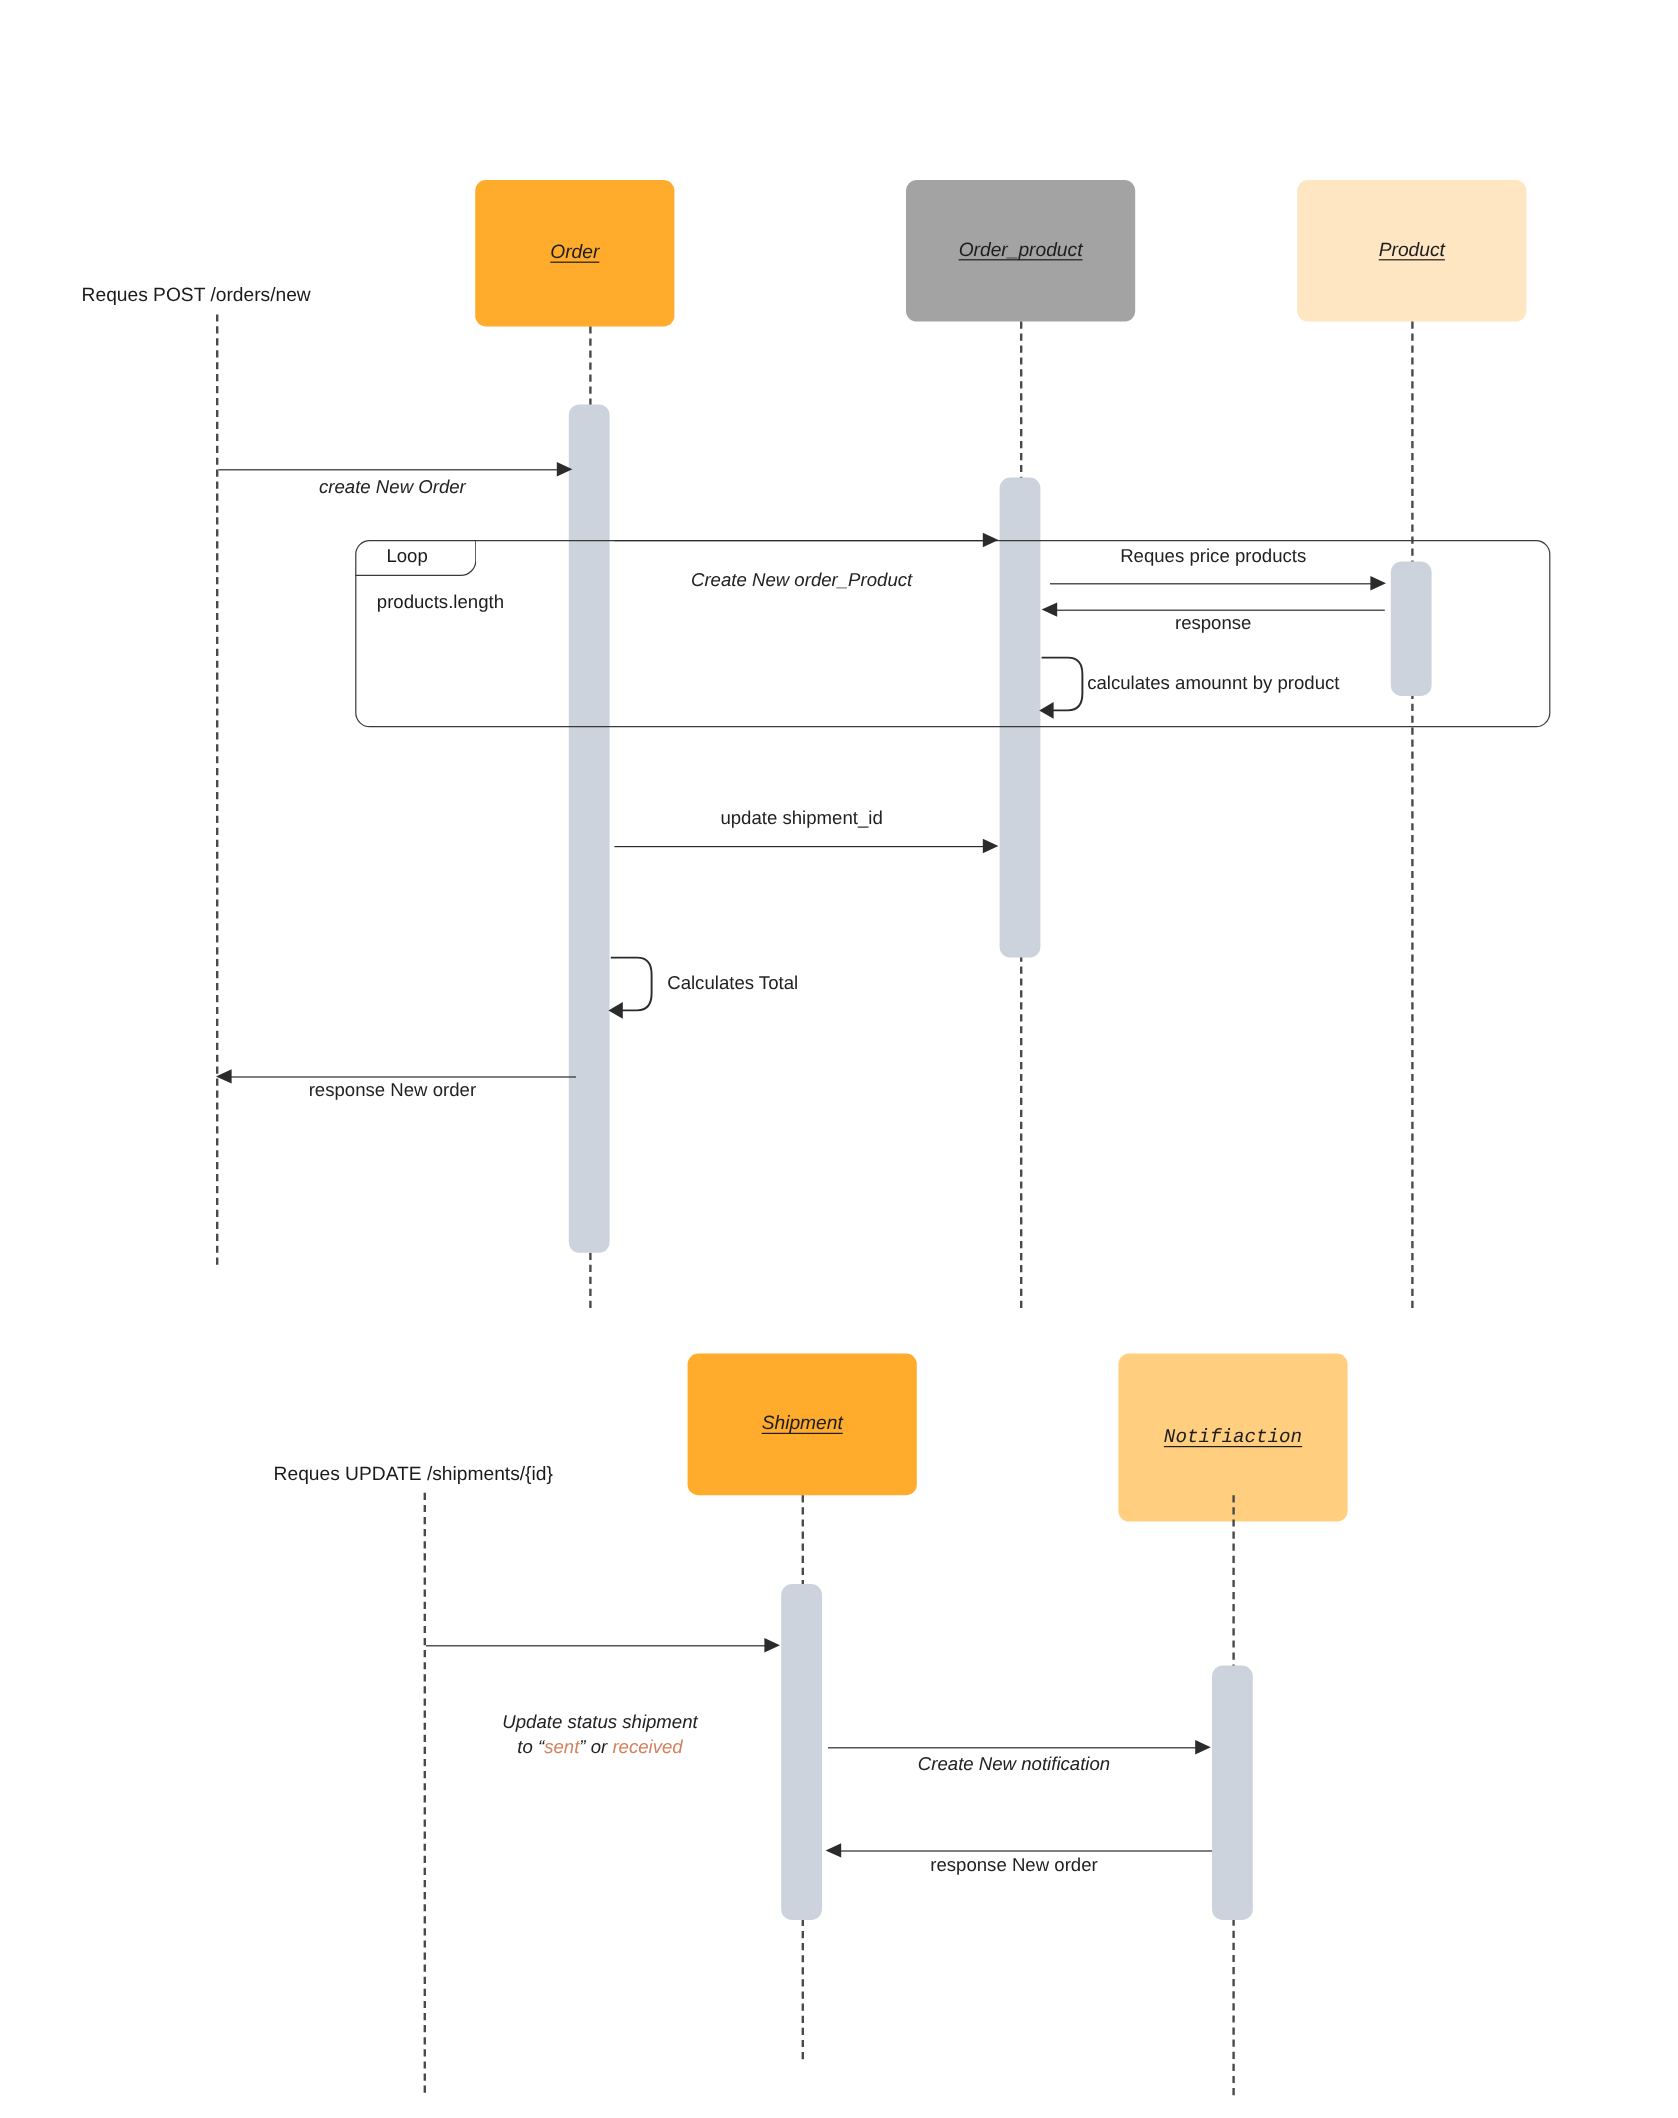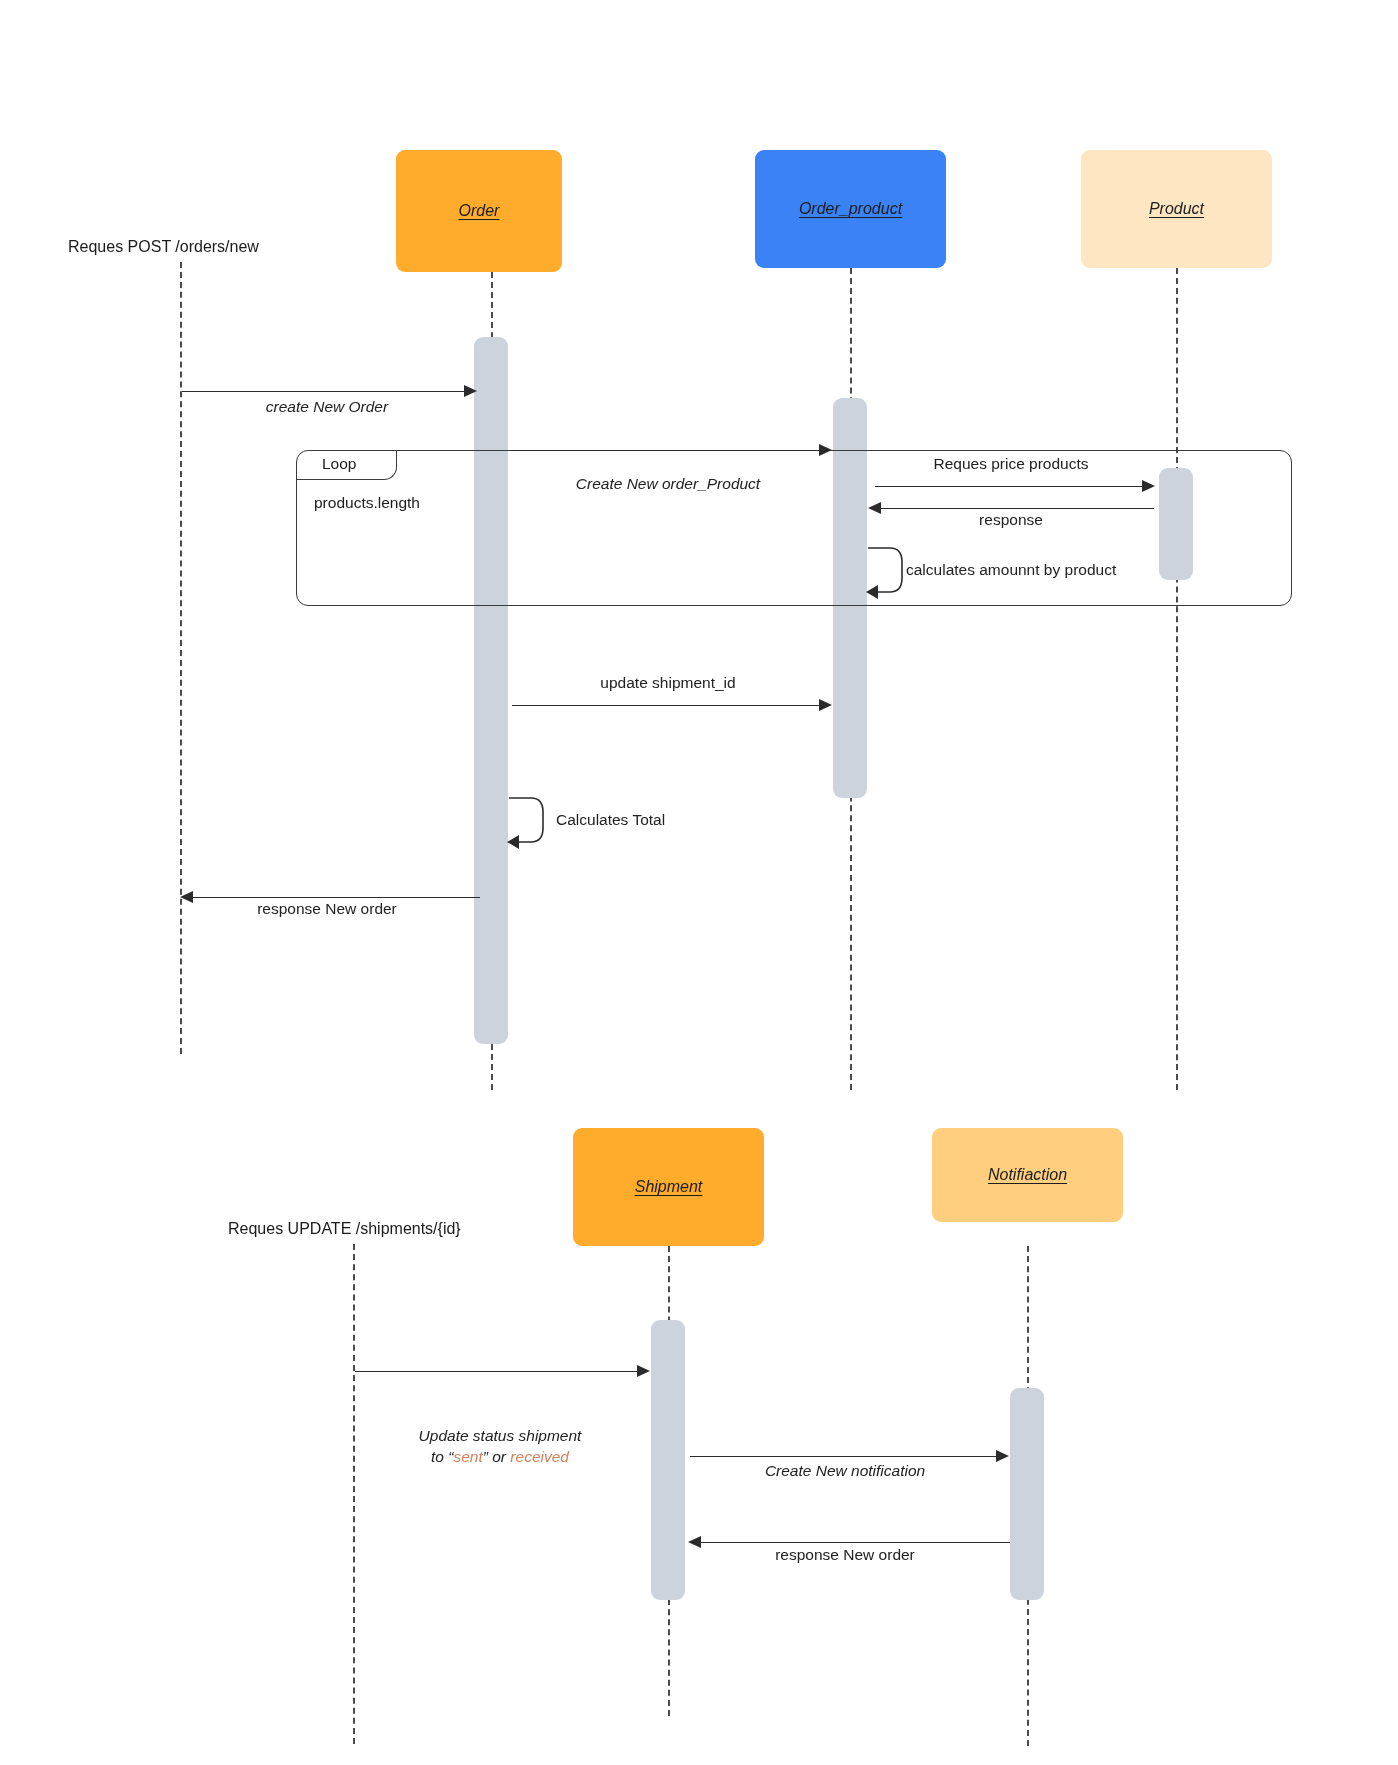--- a/index.html
+++ b/index.html
@@ -139,21 +139,21 @@
 </head>
 <body>
 
 <div id="page">
 
 
   <div class="participant" style="left:396px; top:150px; width:166px; height:122px; background:#ffab2b;">
     <span class="plabel">Order</span>
   </div>
 
-  <div class="participant" style="left:755px; top:150px; width:191px; height:118px; background:#3b82f6;">
+  <div class="participant" style="left:755px; top:150px; width:191px; height:118px; background:#a3a3a3;">
     <span class="plabel">Order_product</span>
   </div>
 
   <div class="participant" style="left:1081px; top:150px; width:191px; height:118px; background:#ffe6c2;">
     <span class="plabel">Product</span>
   </div>
 
   <div class="lifeline" style="left:180px; top:262px; height:792px;"></div>
   <div class="lifeline" style="left:491px; top:272px; height:818px;"></div>
   <div class="lifeline" style="left:850px; top:268px; height:822px;"></div>
@@ -207,21 +207,21 @@
   <div class="msg-label" style="left:556px; top:811px;">Calculates Total</div>
 
   <div class="msg-line" style="left:192px; top:897px; width:288px;"></div>
   <div class="arrowhead left" style="left:180px; top:890.5px;"></div>
   <div class="msg-label center" style="left:327px; top:900px;">response New order</div>
 
   <div class="participant" style="left:573px; top:1128px; width:191px; height:118px; background:#ffab2b;">
     <span class="plabel">Shipment</span>
   </div>
 
-  <div class="participant" style="left:932px; top:1128px; width:191px; height:94px; background:#ffce7f;">
+  <div class="participant" style="left:932px; top:1128px; width:191px; height:140px; background:#ffce7f;font-family:Liberation Mono, monospace;">
     <span class="plabel">Notifiaction</span>
   </div>
 
   <div class="lifeline" style="left:353px; top:1244px; height:500px;"></div>
   <div class="lifeline" style="left:668px; top:1246px; height:470px;"></div>
   <div class="lifeline" style="left:1027px; top:1246px; height:500px;"></div>
 
   <div class="activation" style="left:651px; top:1320px; height:280px;"></div>
   <div class="activation" style="left:1010px; top:1388px; height:212px;"></div>
 

